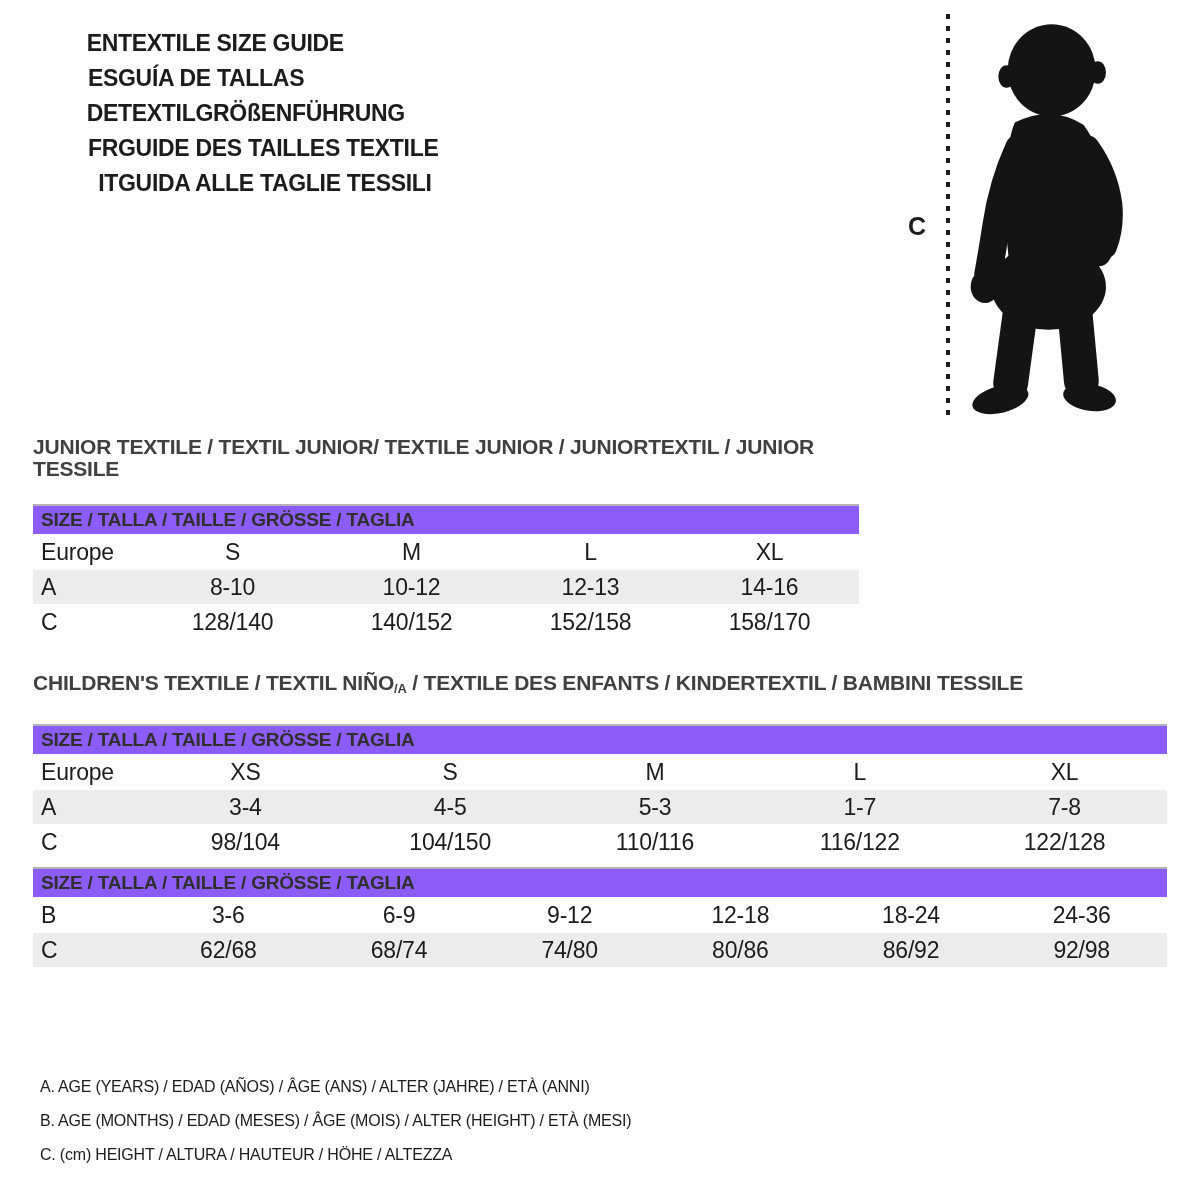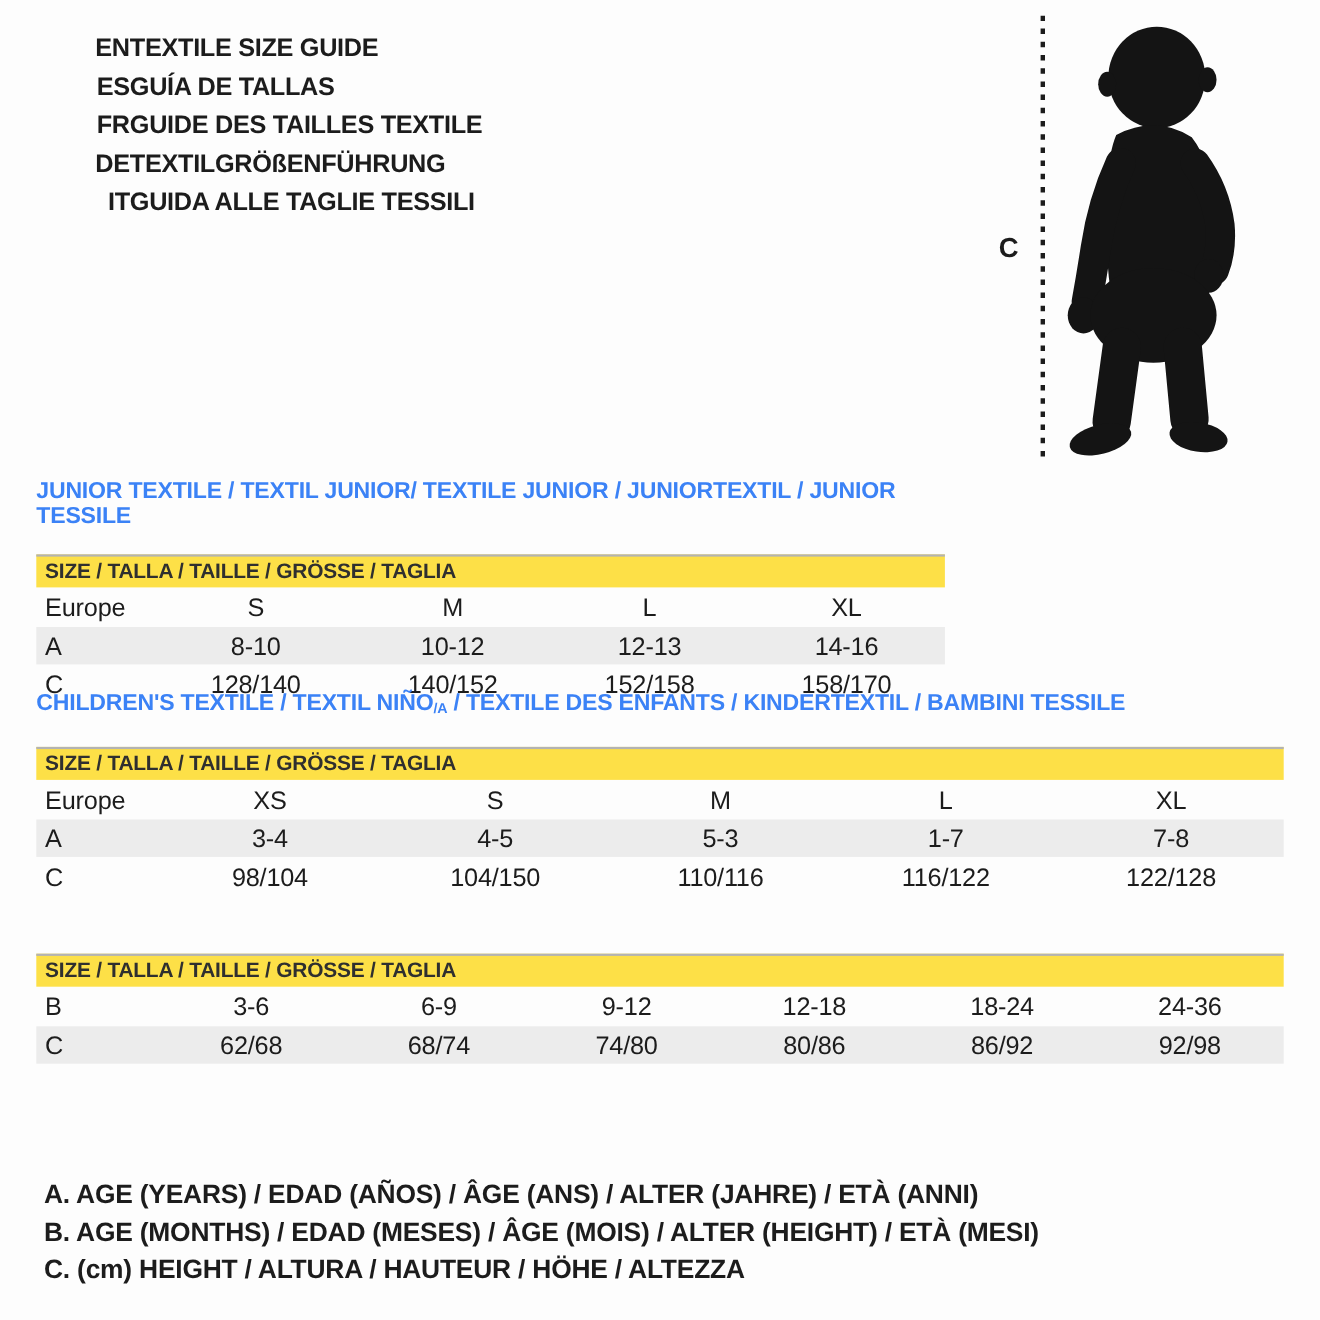--- a/index.html
+++ b/index.html
@@ -26,72 +26,72 @@
   .measure-line-wrap { position: absolute; left: 944px; top: 14px; }
   .measure-label {
     position: absolute; left: 908px; top: 212px;
     font-size: 25px; font-weight: 700;
   }
   .silhouette-wrap { position: absolute; left: 956px; top: 12px; }
 
   
   .section { position: absolute; left: 33px; }
   .sec-junior   { top: 436px; width: 826px; }
-  .sec-children { top: 628px; width: 1134px; }
+  .sec-children { top: 672px; width: 1134px; }
   .sec-babies   { top: 850px; width: 1134px; }
   .sec-title {
     font-size: 21px; font-weight: 700; letter-spacing: -0.2px;
-    line-height: 22px; margin: 0 0 24px 0; color: #3b82f6;
+    line-height: 22px; margin: 0 0 24px 0; color: #404040;
   }
   .sec-babies .sec-title { line-height: 31px; margin-bottom: 17px; }
   .title-sub { font-size: 13px; vertical-align: -3px; font-weight: 700; }
 
   
   .size-table { width: 100%; }
   .size-bar {
     height: 30px; line-height: 28px;
-    background: #fde047; border-top: 2px solid #b3b3b3;
+    background: #8b5cf6; border-top: 2px solid #b3b3b3;
     padding-left: 8px;
     font-size: 19px; font-weight: 700; letter-spacing: -0.2px; color: #2f2f2f;
   }
   .trow { display: grid; height: 36px; align-items: center; font-size: 23px; letter-spacing: -0.2px; }
   .trow.alt { background: #ececec; height: 34px; }
   .t4 .trow { grid-template-columns: 110px repeat(4, 1fr); }
   .t5 .trow { grid-template-columns: 110px repeat(5, 1fr); }
   .t6 .trow { grid-template-columns: 110px repeat(6, 1fr); }
   .rlabel { padding-left: 8px; text-align: left; }
   .rcell { text-align: center; }
 
   
   .legend { position: absolute; left: 40px; top: 1070px; }
   .legend-line {
-    font-size: 24px; font-weight: 700; letter-spacing: -0.2px; line-height: 34px;
+    font-size: 16px; font-weight: 400; letter-spacing: -0.2px; line-height: 34px;
   }
 </style>
 </head>
 <body>
 
 <div class="page">
 
   <div class="lang-block">
     <div class="lang-row">
       <span class="lang-code">EN</span>
       <span class="lang-title">TEXTILE SIZE GUIDE</span>
     </div>
     <div class="lang-row">
       <span class="lang-code">ES</span>
       <span class="lang-title">GUÍA DE TALLAS</span>
     </div>
     <div class="lang-row">
+      <span class="lang-code">DE</span>
+      <span class="lang-title">TEXTILGRÖßENFÜHRUNG</span>
+    </div>
+    <div class="lang-row">
       <span class="lang-code">FR</span>
       <span class="lang-title">GUIDE DES TAILLES TEXTILE</span>
-    </div>
-    <div class="lang-row">
-      <span class="lang-code">DE</span>
-      <span class="lang-title">TEXTILGRÖßENFÜHRUNG</span>
     </div>
     <div class="lang-row">
       <span class="lang-code">IT</span>
       <span class="lang-title">GUIDA ALLE TAGLIE TESSILI</span>
     </div>
   </div>
 
   <div class="measure-label">C</div>
   <div class="measure-line-wrap">
     <svg width="8" height="404">

